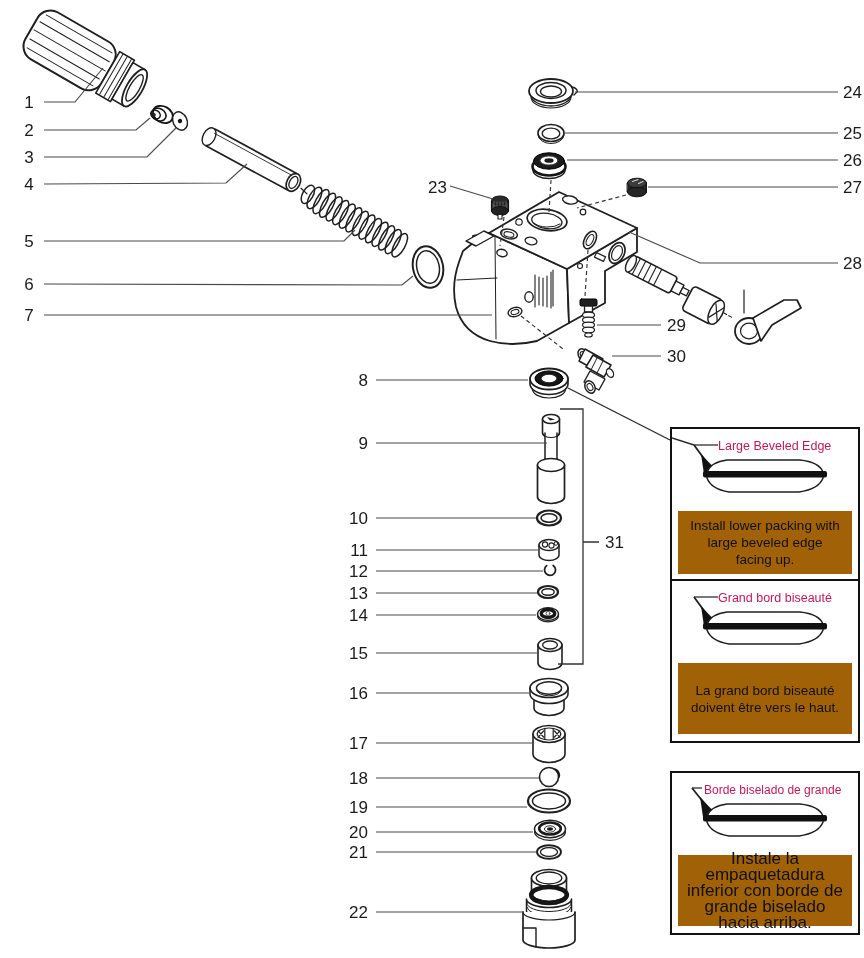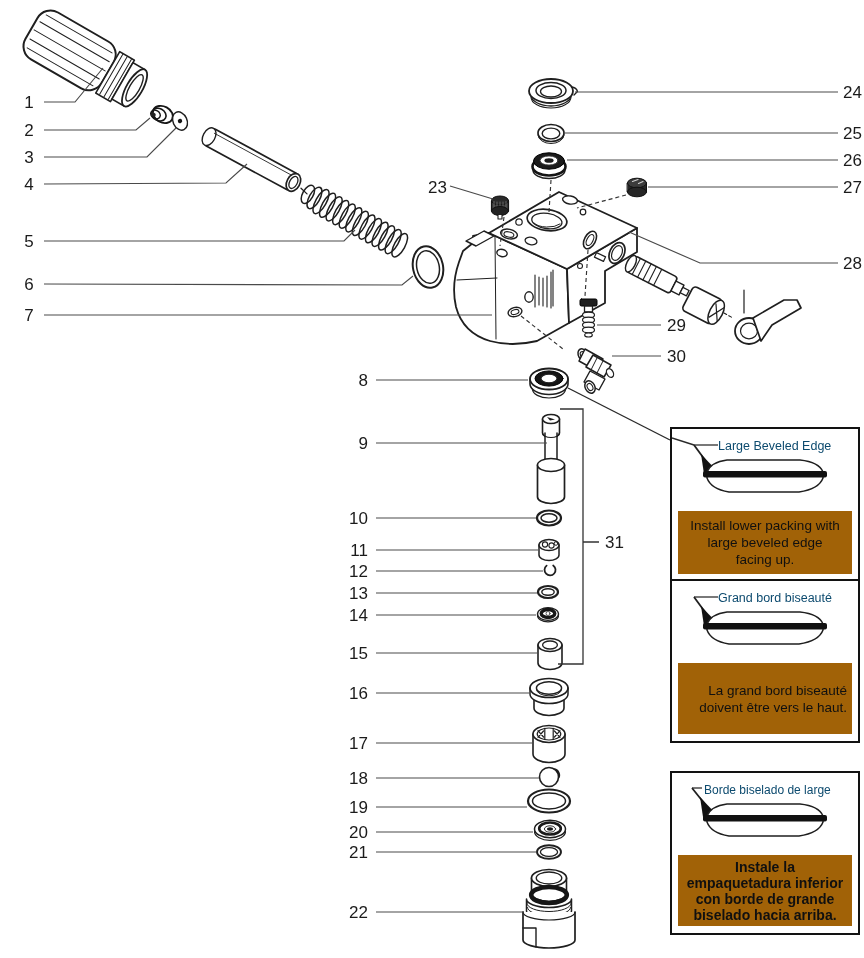--- a/index.html
+++ b/index.html
@@ -12,32 +12,32 @@
   text.co{font-family:"Liberation Sans",sans-serif;font-size:17px;fill:#1b1b1b;}
   .inset{
     position:absolute;left:670px;width:186px;background:#fff;
     border:2px solid #121212;box-sizing:content-box;
   }
   .inset.en{top:427px;height:152px;}
   .inset.fr{top:579px;height:160px;}
   .inset.es{top:771px;height:160px;}
   .inset-art{position:absolute;left:0;top:0;}
   .edge-label{
-    position:absolute;top:10px;left:46px;font-size:12.5px;color:#0c4a6e;
+    position:absolute;top:10px;left:46px;font-size:12.5px;color:#be185d;
     white-space:nowrap;letter-spacing:0;
   }
   .inset.es .edge-label{left:32px;font-size:12px;}
   .instruction{
     position:absolute;left:6px;right:6px;top:82px;bottom:7px;
     background:#a16207;display:flex;align-items:center;justify-content:center;
     text-align:center;font-size:13.5px;line-height:17px;color:#101010;
     padding:0 12px;box-sizing:border-box;
   }
-  .inset.fr .instruction{padding:12px 5px;text-align:right;}
-  .inset.es .instruction{padding:0 7px;font-size:14px;line-height:16px;font-weight:bold;}
+  .inset.fr .instruction{padding:12px 5px;}
+  .inset.es .instruction{padding:0 7px;font-size:17px;line-height:16px;}
 </style>
 </head>
 <body>
 
 <div class="stage">
 <svg class="art" width="864" height="958" viewBox="0 0 864 958">
 
   <g stroke="#1f1f1f" fill="none" stroke-linecap="round" stroke-linejoin="round">
 
     <g transform="translate(45,5) rotate(30)">
@@ -427,16 +427,16 @@
 </div>
 
 <div class="inset es">
   <svg class="inset-art" width="182" height="80" viewBox="0 0 182 80">
     <line x1="20" y1="15" x2="30" y2="15" stroke="#1f1f1f" stroke-width="1.2"></line>
     <line x1="20" y1="15" x2="32" y2="30" stroke="#1f1f1f" stroke-width="1.8"></line>
     <polygon points="28,24 44,41 31,44" fill="#111"></polygon>
     <path d="M55,31 L128,31 Q147,33 151,43 L151,49 Q147,60 127,63 L57,63 Q39,60 35,49 L35,43 Q39,33 55,31 Z" fill="#fff" stroke="#1f1f1f" stroke-width="1.5"></path>
     <rect x="31" y="42" width="124" height="6.5" rx="2" fill="#111"></rect>
   </svg>
-  <span class="edge-label">Borde biselado de large</span>
+  <span class="edge-label">Borde biselado de grande</span>
   <div class="instruction">Instale la empaquetadura inferior con borde de grande biselado hacia arriba.</div>
 </div>
 </div>
 
 </body></html>

